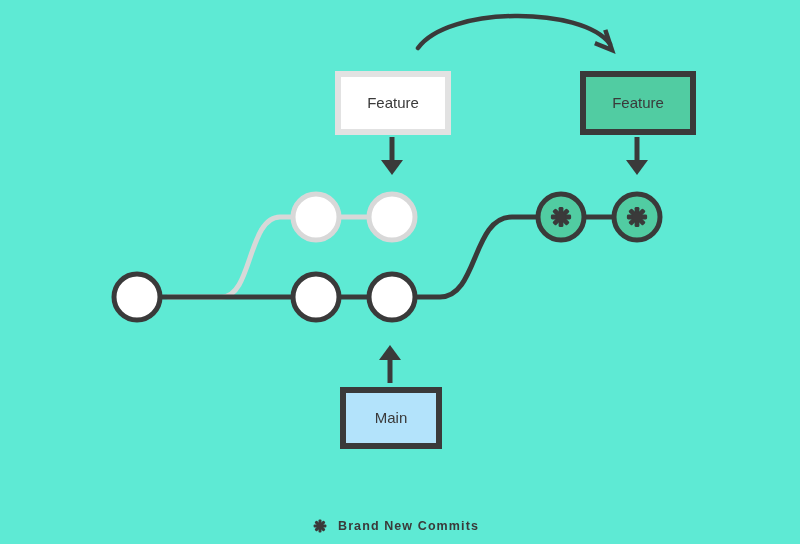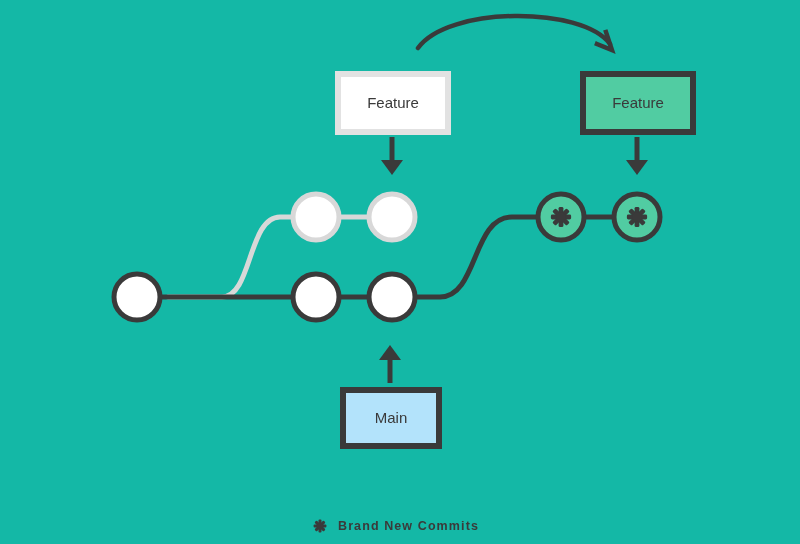--- a/index.html
+++ b/index.html
@@ -11,21 +11,21 @@
   body {
     width: 800px;
     height: 544px;
     overflow: hidden;
     font-family: "Liberation Sans", sans-serif;
   }
   #stage {
     position: relative;
     width: 800px;
     height: 544px;
-    background: #14b8a6;
+    background: #5eead4;
   }
   #diagram {
     position: absolute;
     left: 0;
     top: 0;
     width: 800px;
     height: 544px;
     display: block;
   }
   .box-label {

